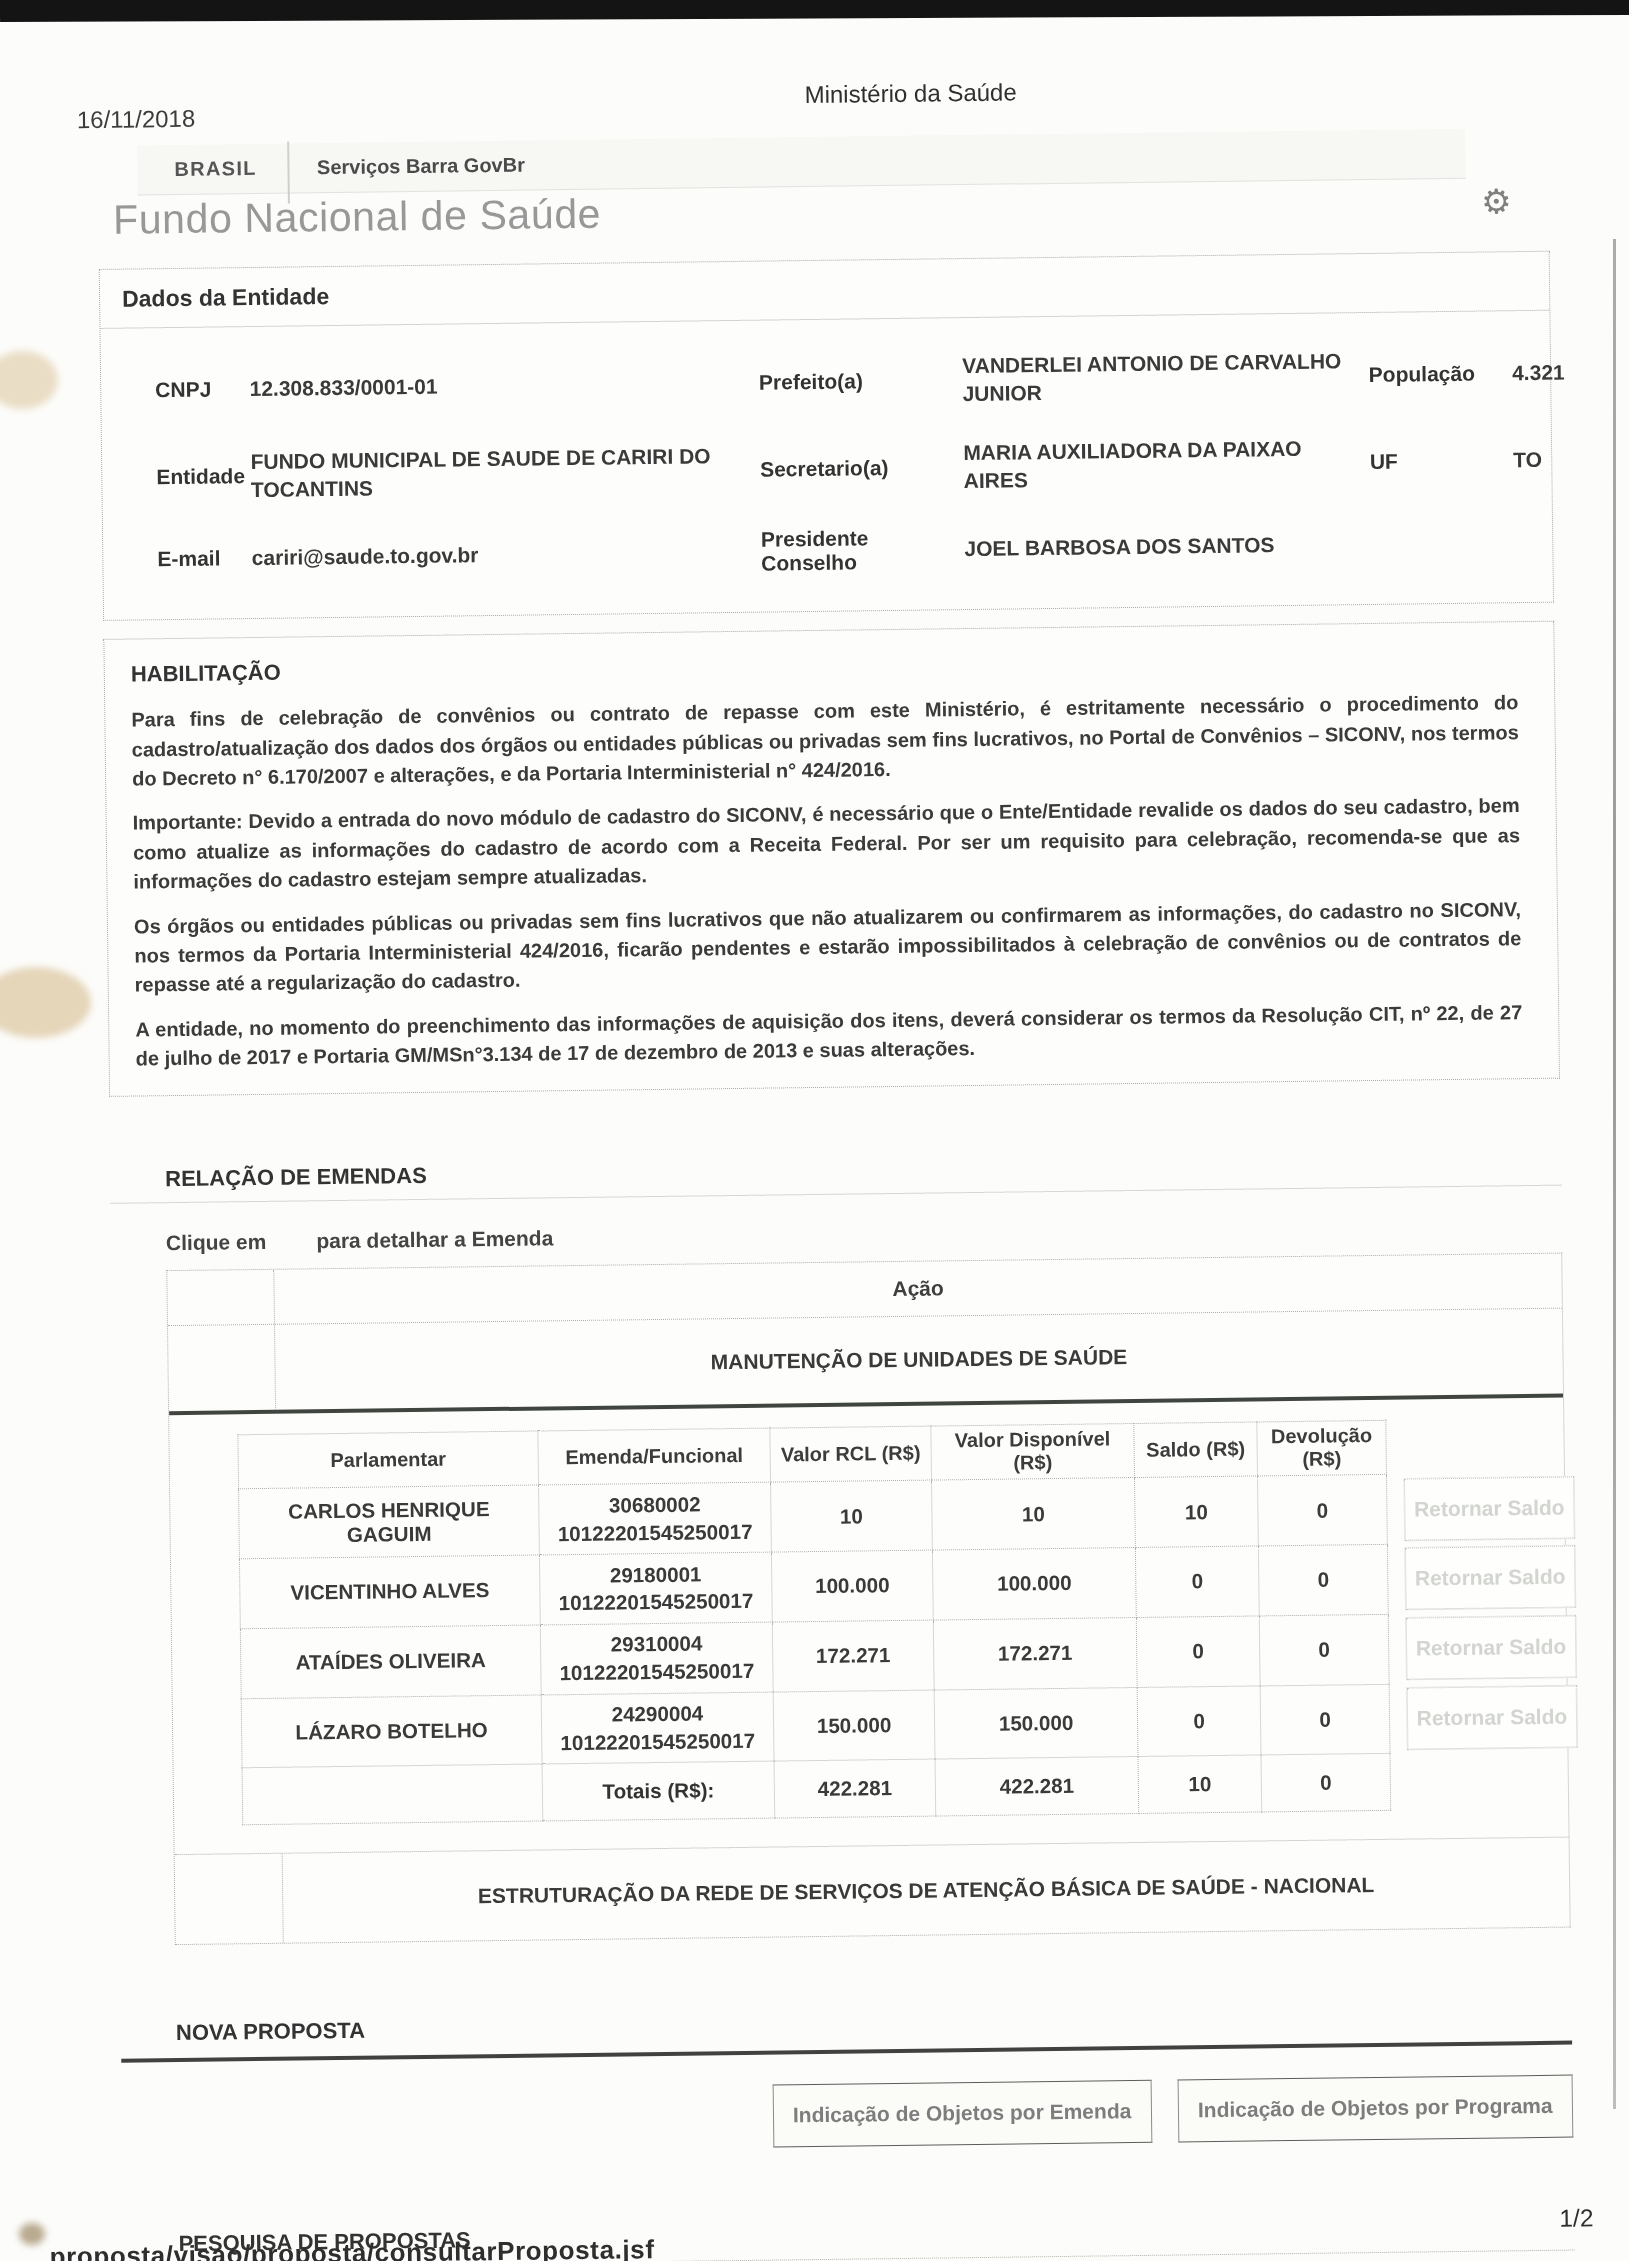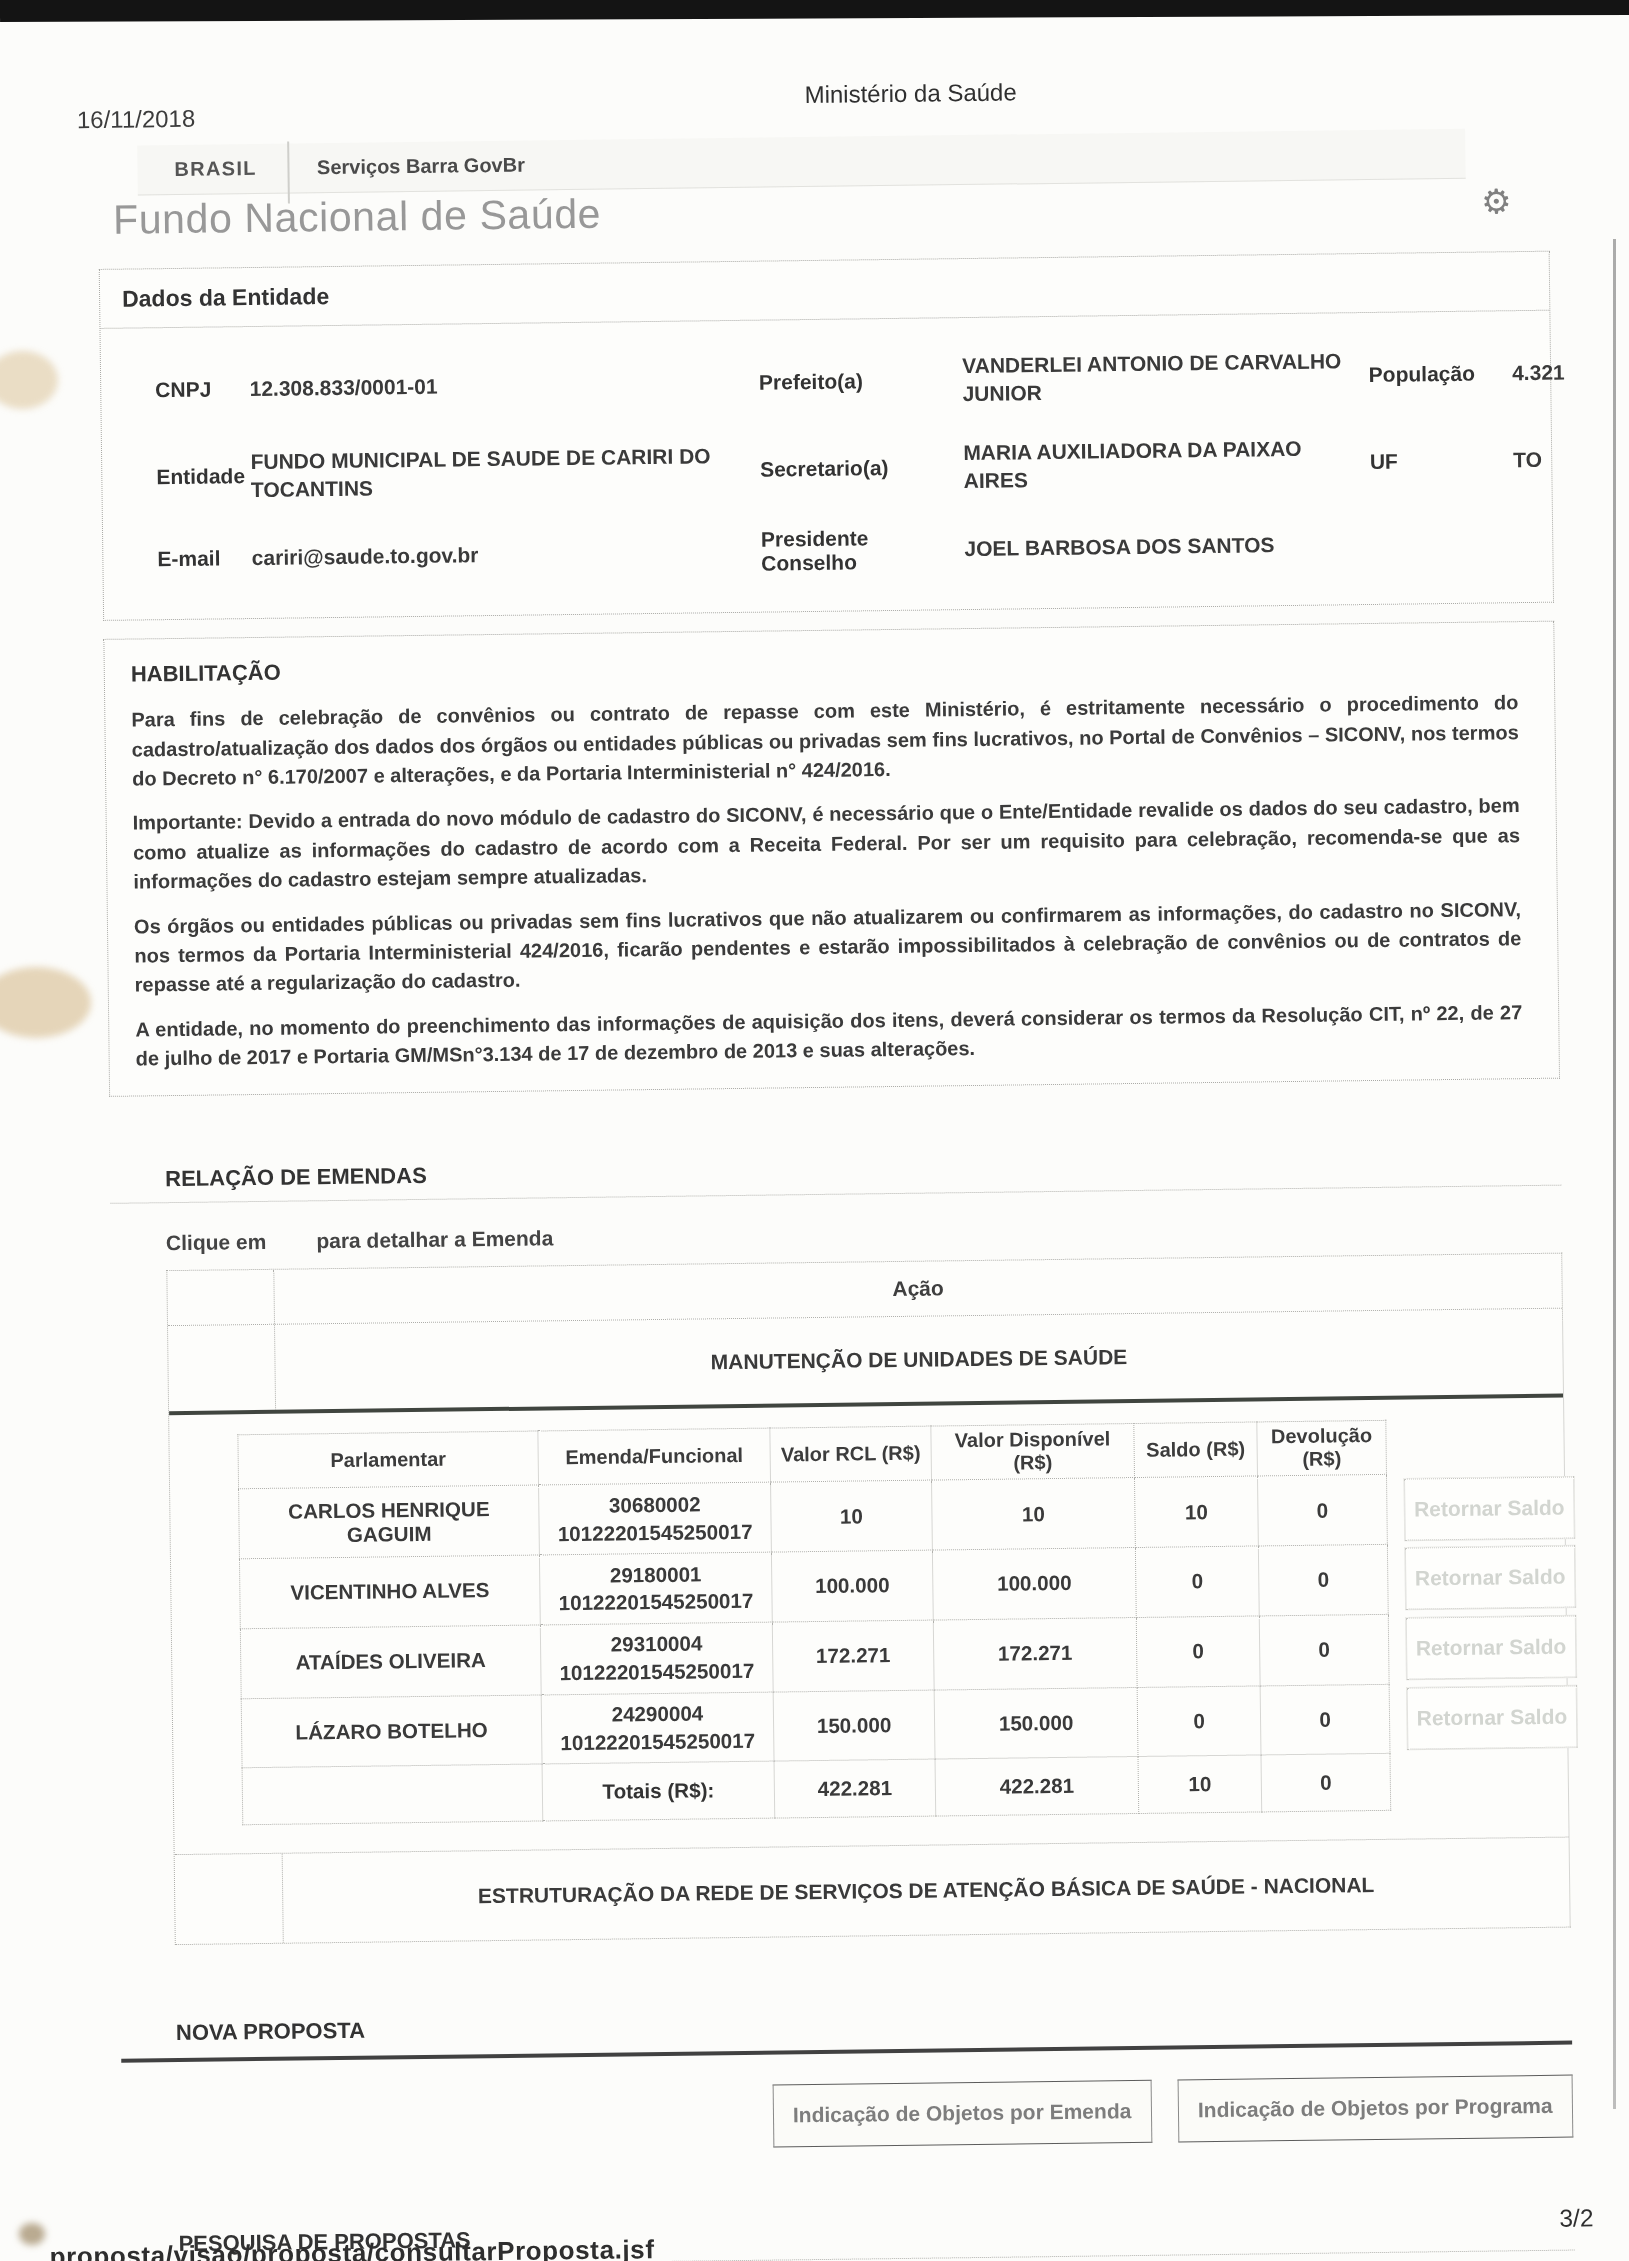--- a/index.html
+++ b/index.html
@@ -296,17 +296,17 @@
 
       <div class="section-pesquisa">
         <div class="section-title">PESQUISA DE PROPOSTAS</div>
         <hr class="dotted-rule">
 
       </div>
 
     </div>
 
     <div class="footer-url">proposta/visao/proposta/consultarProposta.jsf</div>
-    <div class="page-num">3/2</div>
+    <div class="page-num">1/2</div>
 
   </div>
 </div>
 
 
 </body></html>

